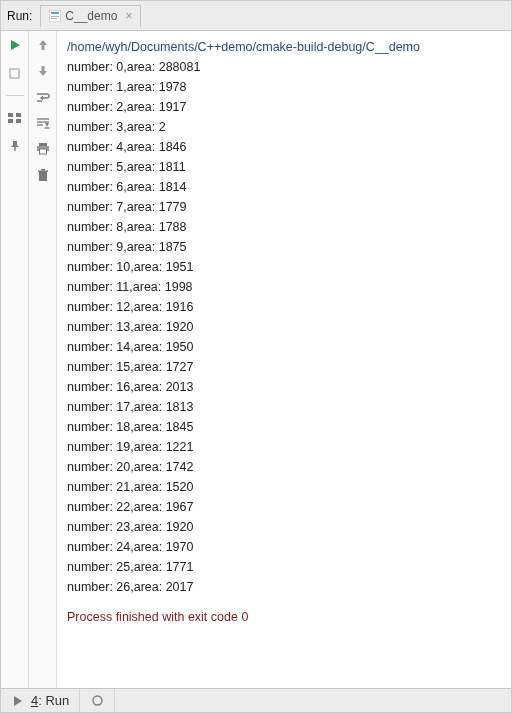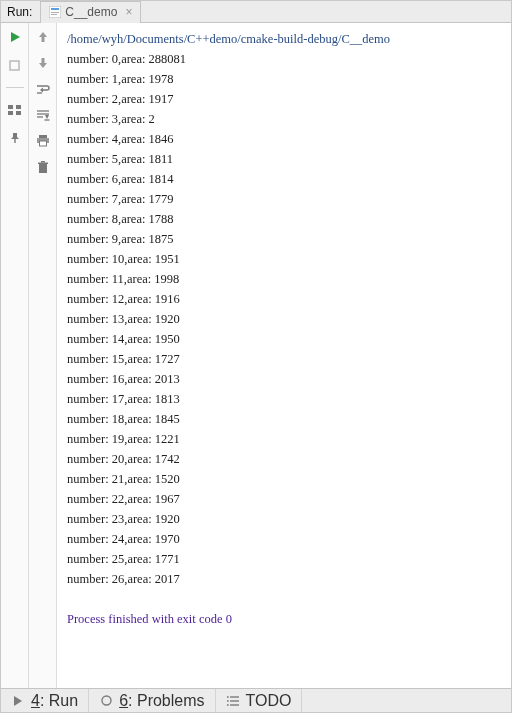--- a/index.html
+++ b/index.html
@@ -15,21 +15,21 @@
   .root {
     display: flex;
     flex-direction: column;
     height: 100%;
     border: 1px solid #c9c9c9;
   }
   
   .header {
     display: flex;
     align-items: center;
-    height: 22px;
+    height: 30px;
     background: #ececec;
     border-bottom: 1px solid #c4c4c4;
     gap: 8px;
     padding-left: 6px;
   }
   .header-label {
     font-weight: 400;
     color: #111;
   }
   .tab {
@@ -81,46 +81,46 @@
     border-right: 1px solid #dcdcdc;
     display: flex;
     flex-direction: column;
     align-items: center;
     padding-top: 6px;
     gap: 10px;
   }
   .console {
     flex: 1;
     background: #fff;
-    font-family: Liberation Serif, serif;
+    font-family: Liberation Sans, sans-serif;
     font-size: 12.5px;
     line-height: 20px;
     padding: 6px 8px 6px 10px;
     overflow: hidden;
     white-space: pre;
   }
   .cmd-line { color: #284b85; }
   .out-line { color: #222; }
-  .exit-line { color: #4c1d95; margin-top: 20px; display:block; }
+  .exit-line { color: #7f1d1d; margin-top: 10px; display:block; }
   
   .footer {
     height: 24px;
     background: #ececec;
     border-top: 1px solid #c4c4c4;
     display: flex;
     align-items: stretch;
   }
   .ftab {
     display: flex;
     align-items: center;
     padding: 0 10px;
     gap: 6px;
     color: #333;
     border-right: 1px solid #d4d4d4;
-    font-size: 16px;
+    font-size: 13px;
   }
   .ftab .key { text-decoration: underline; }
   .ftab .fico {
     width:14px; height:14px;
     display:flex; align-items:center; justify-content:center;
     color:#7c7c7c;
   }
   .ftab.last { border-right: none; }
   .footer .spacer { flex:1; }
 </style>
@@ -258,31 +258,17 @@
           </svg>
       </span>
       <span><span class="key">4</span><span>: Run</span></span>
     </div>
     <div class="ftab">
       <span class="fico">
         <svg width="11" height="11" viewBox="0 0 11 11">
             <circle cx="5.5" cy="5.5" r="4.5" fill="none" stroke="#7c7c7c" stroke-width="1.4"></circle>
           </svg>
       </span>
-      <span><span class="key">6</span><span>: Problems</span></span>
-    </div>
-    <div class="ftab">
-      <span class="fico">
-        <svg width="12" height="10" viewBox="0 0 12 10">
-          <line x1="3" y1="1" x2="12" y2="1" stroke="#7c7c7c" stroke-width="1.4"></line>
-          <line x1="3" y1="5" x2="12" y2="5" stroke="#7c7c7c" stroke-width="1.4"></line>
-          <line x1="3" y1="9" x2="12" y2="9" stroke="#7c7c7c" stroke-width="1.4"></line>
-          <circle cx="0.8" cy="1" r="0.9" fill="#7c7c7c"></circle>
-          <circle cx="0.8" cy="5" r="0.9" fill="#7c7c7c"></circle>
-          <circle cx="0.8" cy="9" r="0.9" fill="#7c7c7c"></circle>
-        </svg>
-      </span>
-      <span>TODO</span>
     </div>
     <div class="spacer"></div>
   </div>
 
 </div>
 
 </body></html>

